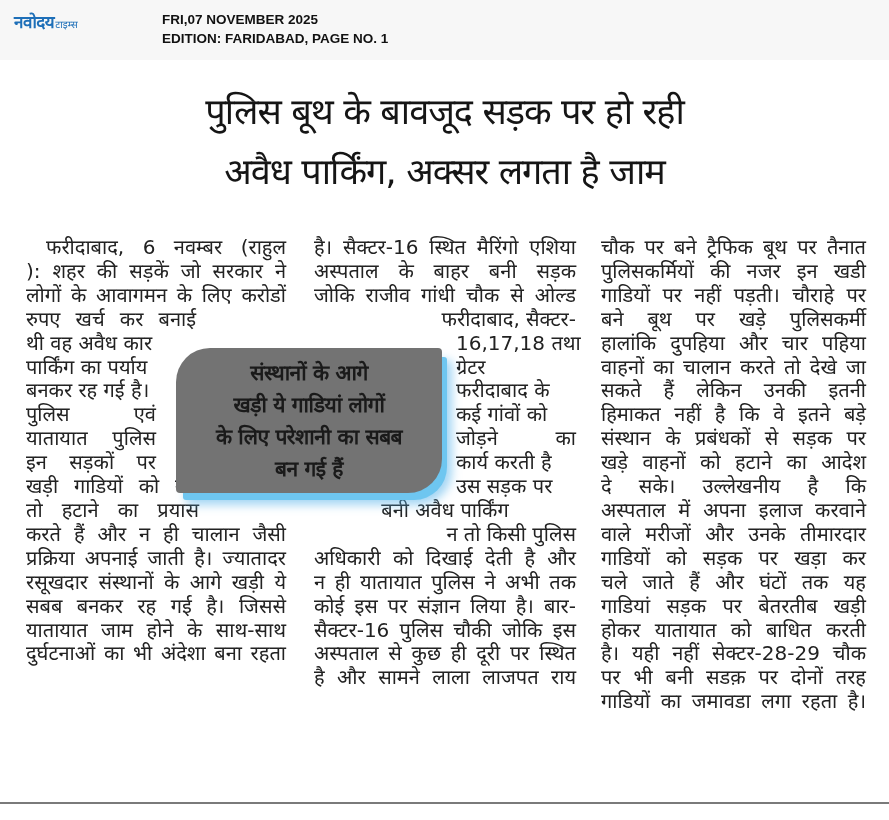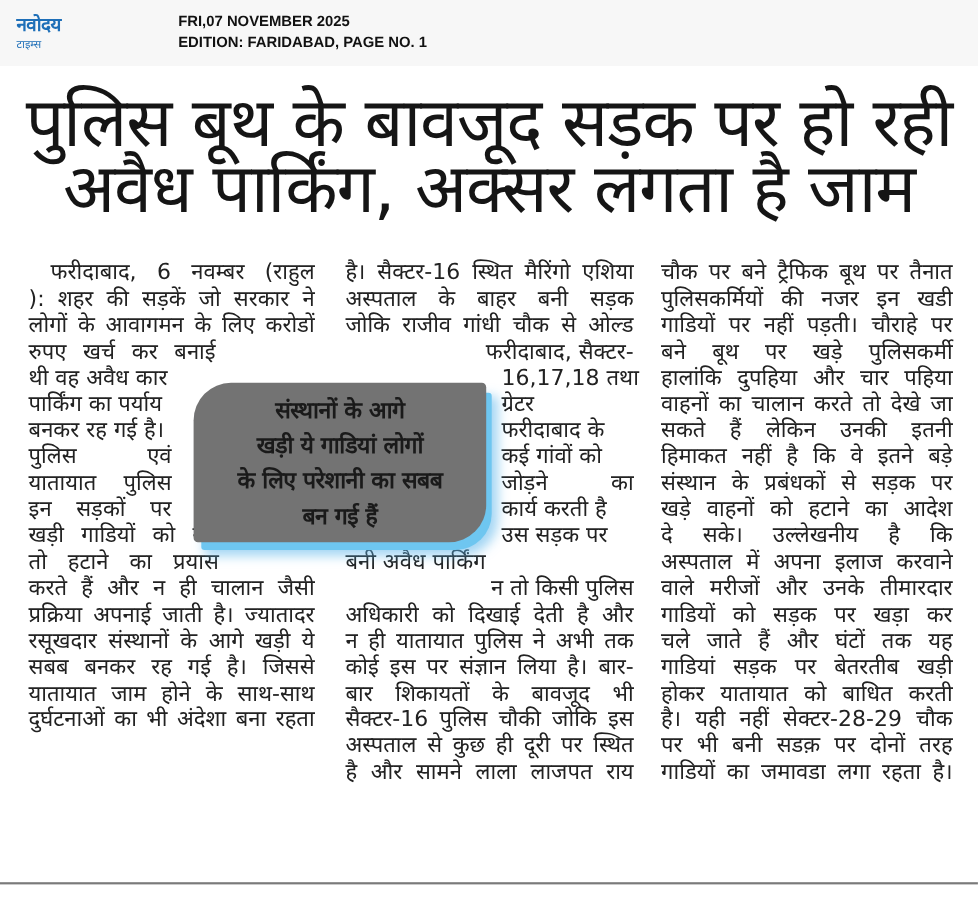--- a/index.html
+++ b/index.html
@@ -7,40 +7,39 @@
     body { font-family: "DejaVu Sans", sans-serif; color: #1a1a1a; position: relative; }
 
     .header {
       position: absolute; left: 0; top: 0; width: 889px; height: 60px;
       background: #f7f7f7;
     }
     .logo {
       position: absolute; left: 14px; top: 10px;
       display: flex; align-items: baseline;
       color: #1e6fb8;
-      flex-direction: column;
     }
     .logo-main {
       font-family: "DejaVu Sans", sans-serif; font-weight: bold; font-size: 17px;
       letter-spacing: -0.5px;
     }
     .logo-sub {
       font-family: "DejaVu Sans", sans-serif; font-size: 10px; margin-left: 1px;
     }
     .meta {
       position: absolute; left: 162px; top: 10px;
       font-family: "Liberation Sans", sans-serif; font-weight: bold; font-size: 13.5px;
       line-height: 19px; color: #111;
     }
 
     .headline {
       position: absolute; left: 0; top: 82px; width: 889px;
       text-align: center;
       font-family: "DejaVu Sans", sans-serif;
-      font-size: 62px; line-height: 60px; color: #151515;
+      font-size: 36px; line-height: 60px; color: #151515;
       letter-spacing: -1px;
     }
 
     .body-col {
       position: absolute; top: 236px;
       font-family: "DejaVu Sans", sans-serif; font-size: 20px;
       line-height: 23.9px; color: #222;
     }
     .body-col .line { white-space: nowrap; display: block; }
     .justify { text-align: justify; text-align-last: justify; }
@@ -111,26 +110,25 @@
   <span class="line justify">अस्पताल के बाहर बनी सड़क</span>
   <span class="line justify">जोकि राजीव गांधी चौक से ओल्ड</span>
   <span class="line" style="text-align:right">फरीदाबाद, सैक्टर-</span>
   <span class="line" style="padding-left:142px">16,17,18 तथा</span>
   <span class="line" style="padding-left:142px">ग्रेटर</span>
   <span class="line" style="padding-left:142px">फरीदाबाद के</span>
   <span class="line" style="padding-left:142px">कई गांवों को</span>
   <span class="line" style="margin-left:142px;width:120px;text-align:justify;text-align-last:justify">जोड़ने का</span>
   <span class="line" style="padding-left:142px">कार्य करती है</span>
   <span class="line" style="padding-left:142px">उस सड़क पर</span>
-  <span class="line" style="text-align:left">बनी अवैध पार्किंग</span>
+  <span class="line" style="text-align:center">बनी अवैध पार्किंग</span>
   <span class="line" style="text-align:right">न तो किसी पुलिस</span>
   <span class="line justify">अधिकारी को दिखाई देती है और</span>
   <span class="line justify">न ही यातायात पुलिस ने अभी तक</span>
   <span class="line justify">कोई इस पर संज्ञान लिया है। बार-</span>
-  <span class="line justify">बार शिकायतों के बावजूद भी</span>
   <span class="line justify">सैक्टर-16 पुलिस चौकी जोकि इस</span>
   <span class="line justify">अस्पताल से कुछ ही दूरी पर स्थित</span>
   <span class="line justify">है और सामने लाला लाजपत राय</span>
 </div>
 
 <div class="body-col col3">
   <span class="line justify">चौक पर बने ट्रैफिक बूथ पर तैनात</span>
   <span class="line justify">पुलिसकर्मियों की नजर इन खडी</span>
   <span class="line justify">गाडियों पर नहीं पड़ती। चौराहे पर</span>
   <span class="line justify">बने बूथ पर खड़े पुलिसकर्मी</span>

